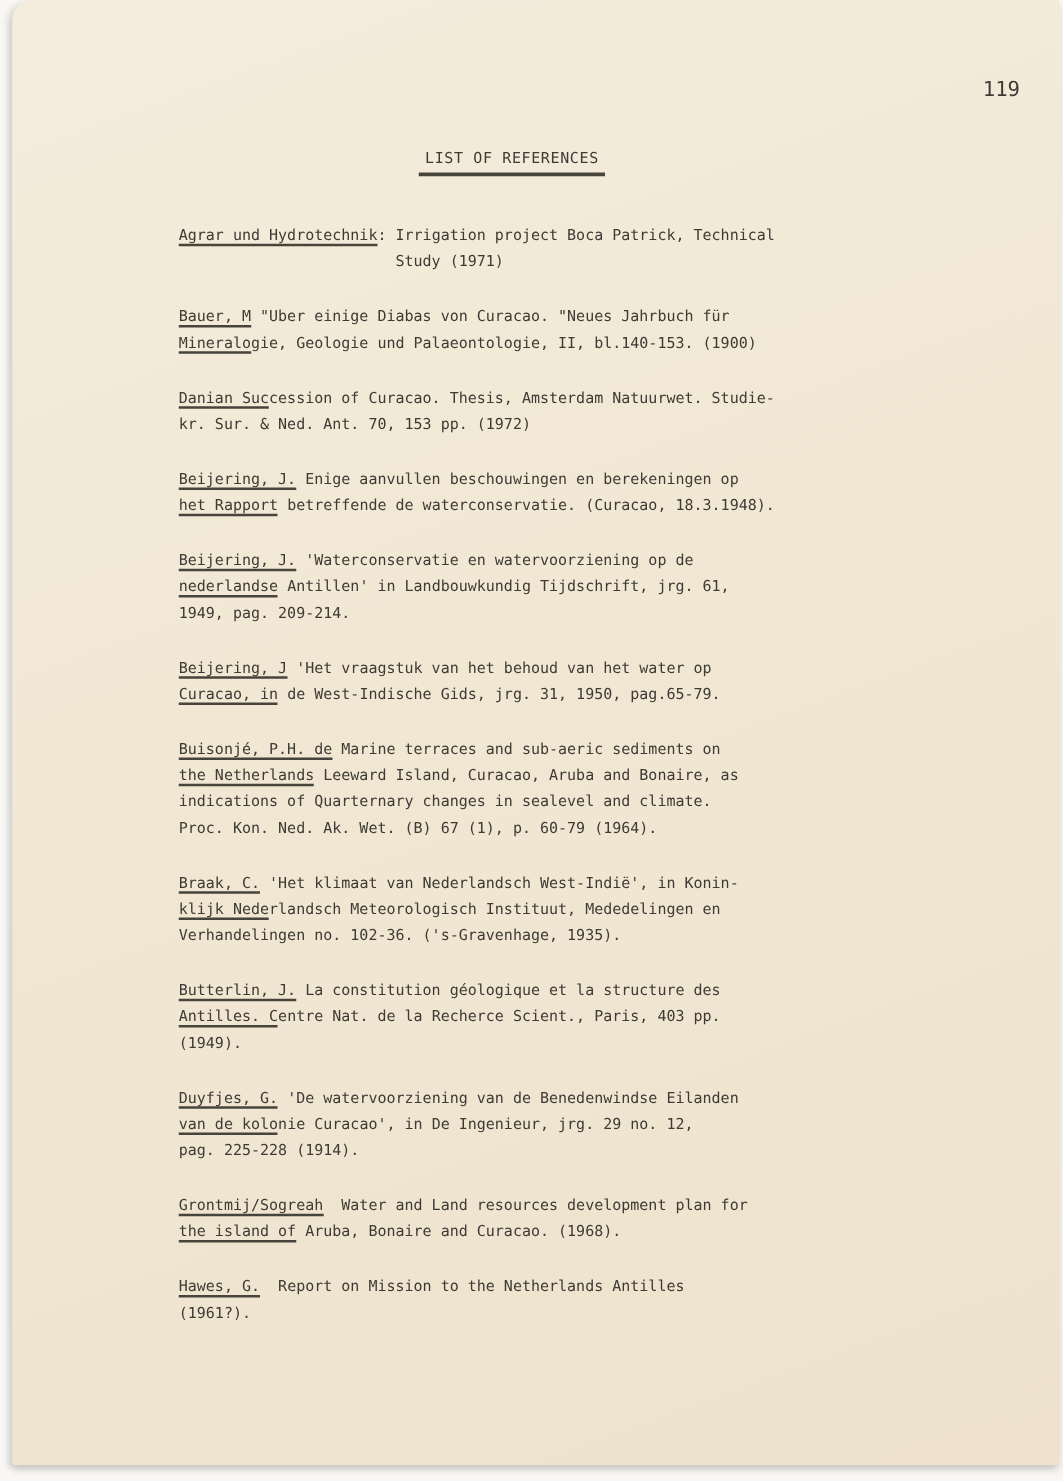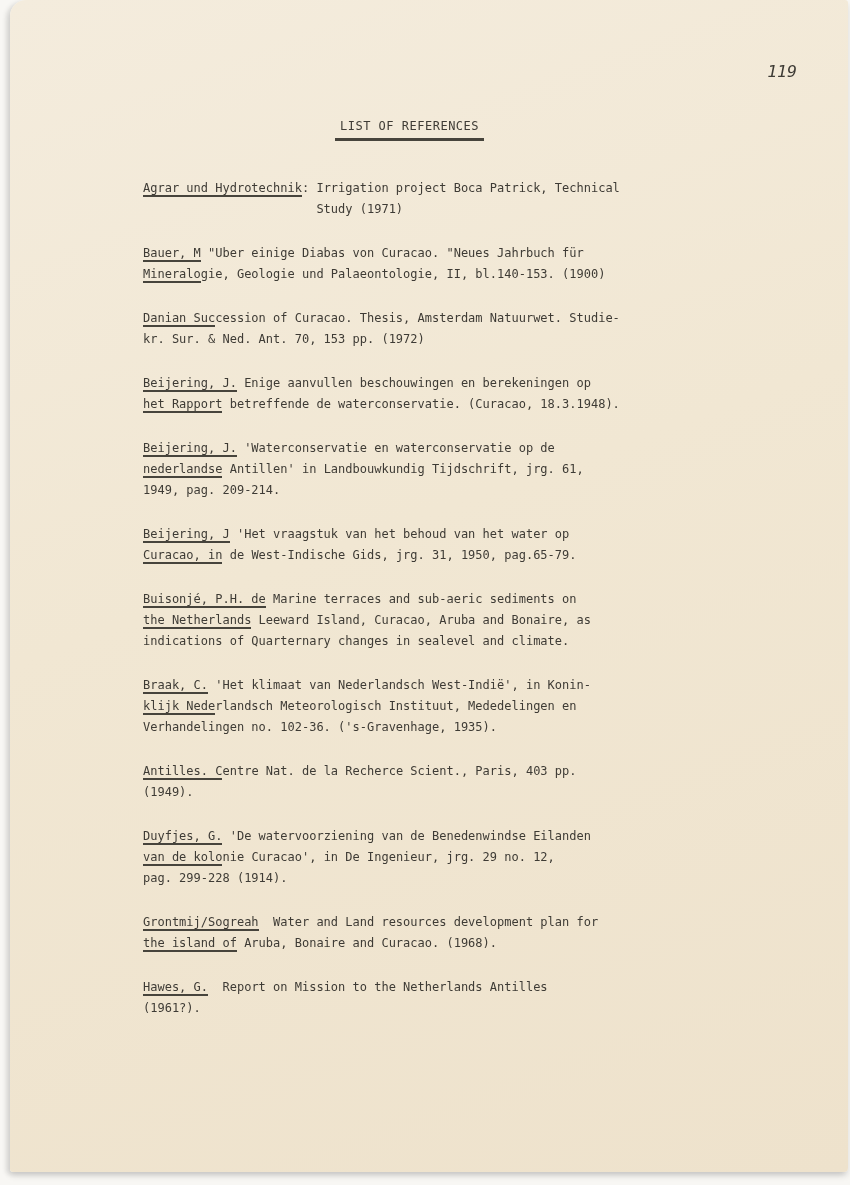--- a/index.html
+++ b/index.html
@@ -20,24 +20,23 @@
     top: 0;
     right: 2px;
     bottom: 13px;
     background: linear-gradient(160deg, #f4ecdd 0%, #f1e7d3 45%, #eee2cc 100%);
     border-radius: 16px 3px 4px 3px;
     box-shadow: -4px 2px 5px rgba(0,0,0,0.10), 0 4px 6px rgba(0,0,0,0.12);
   }
   .page-number {
     position: absolute;
     top: 62px;
-    right: 51px;
+    right: 32px;
     font-size: 16.5px;
     color: #3e3b35;
-    font-style: italic;
   }
   .content {
     position: absolute;
     left: 133px;
     top: 116px;
     right: 36px;
     color: #3e3b35;
     font-size: 12px;
     line-height: 21px;
   }
@@ -80,46 +79,48 @@
         </div>
         <div class="ref">
           <div class="line"><span class="u">Danian Suc</span><span>cession of Curacao. Thesis, Amsterdam Natuurwet. Studie-</span></div>
           <div class="line"><span>kr. Sur. &amp; Ned. Ant. 70, 153 pp. (1972)</span></div>
         </div>
         <div class="ref">
           <div class="line"><span class="u">Beijering, J.</span><span> Enige aanvullen beschouwingen en berekeningen op</span></div>
           <div class="line"><span class="u">het Rapport</span><span> betreffende de waterconservatie. (Curacao, 18.3.1948).</span></div>
         </div>
         <div class="ref">
-          <div class="line"><span class="u">Beijering, J.</span><span> 'Waterconservatie en waterconservatie op de</span></div>
+          <div class="line"><span class="u">Beijering, J.</span><span> 'Waterconservatie en watervoorziening op de</span></div>
           <div class="line"><span class="u">nederlandse</span><span> Antillen' in Landbouwkundig Tijdschrift, jrg. 61,</span></div>
           <div class="line"><span>1949, pag. 209-214.</span></div>
         </div>
         <div class="ref">
           <div class="line"><span class="u">Beijering, J</span><span> 'Het vraagstuk van het behoud van het water op</span></div>
           <div class="line"><span class="u">Curacao, in</span><span> de West-Indische Gids, jrg. 31, 1950, pag.65-79.</span></div>
         </div>
         <div class="ref">
           <div class="line"><span class="u">Buisonjé, P.H. de</span><span> Marine terraces and sub-aeric sediments on</span></div>
           <div class="line"><span class="u">the Netherlands</span><span> Leeward Island, Curacao, Aruba and Bonaire, as</span></div>
           <div class="line"><span>indications of Quarternary changes in sealevel and climate.</span></div>
+          <div class="line"><span>Proc. Kon. Ned. Ak. Wet. (B) 67 (1), p. 60-79 (1964).</span></div>
         </div>
         <div class="ref">
           <div class="line"><span class="u">Braak, C.</span><span> 'Het klimaat van Nederlandsch West-Indië', in Konin-</span></div>
           <div class="line"><span class="u">klijk Nede</span><span>rlandsch Meteorologisch Instituut, Mededelingen en</span></div>
           <div class="line"><span>Verhandelingen no. 102-36. ('s-Gravenhage, 1935).</span></div>
         </div>
         <div class="ref">
+          <div class="line"><span class="u">Butterlin, J.</span><span> La constitution géologique et la structure des</span></div>
           <div class="line"><span class="u">Antilles. C</span><span>entre Nat. de la Recherce Scient., Paris, 403 pp.</span></div>
           <div class="line"><span>(1949).</span></div>
         </div>
         <div class="ref">
           <div class="line"><span class="u">Duyfjes, G.</span><span> 'De watervoorziening van de Benedenwindse Eilanden</span></div>
           <div class="line"><span class="u">van de kolo</span><span>nie Curacao', in De Ingenieur, jrg. 29 no. 12,</span></div>
-          <div class="line"><span>pag. 299-228 (1914).</span></div>
+          <div class="line"><span>pag. 225-228 (1914).</span></div>
         </div>
         <div class="ref">
           <div class="line"><span class="u">Grontmij/Sogreah</span><span>  Water and Land resources development plan for</span></div>
           <div class="line"><span class="u">the island of</span><span> Aruba, Bonaire and Curacao. (1968).</span></div>
         </div>
         <div class="ref">
           <div class="line"><span class="u">Hawes, G.</span><span>  Report on Mission to the Netherlands Antilles</span></div>
           <div class="line"><span>(1961?).</span></div>
         </div>
       </div>

